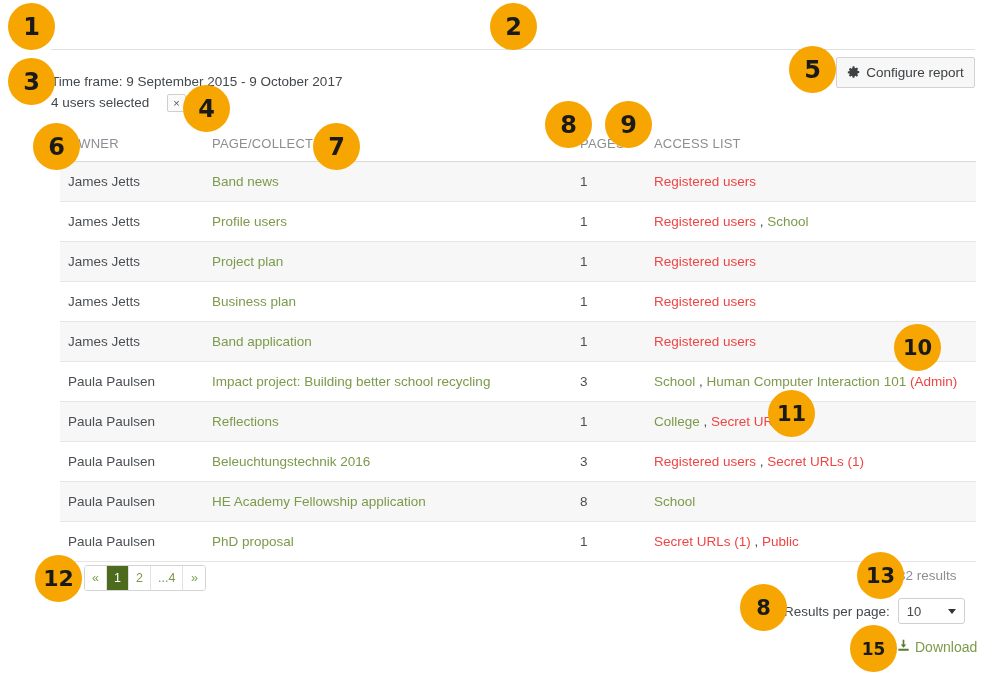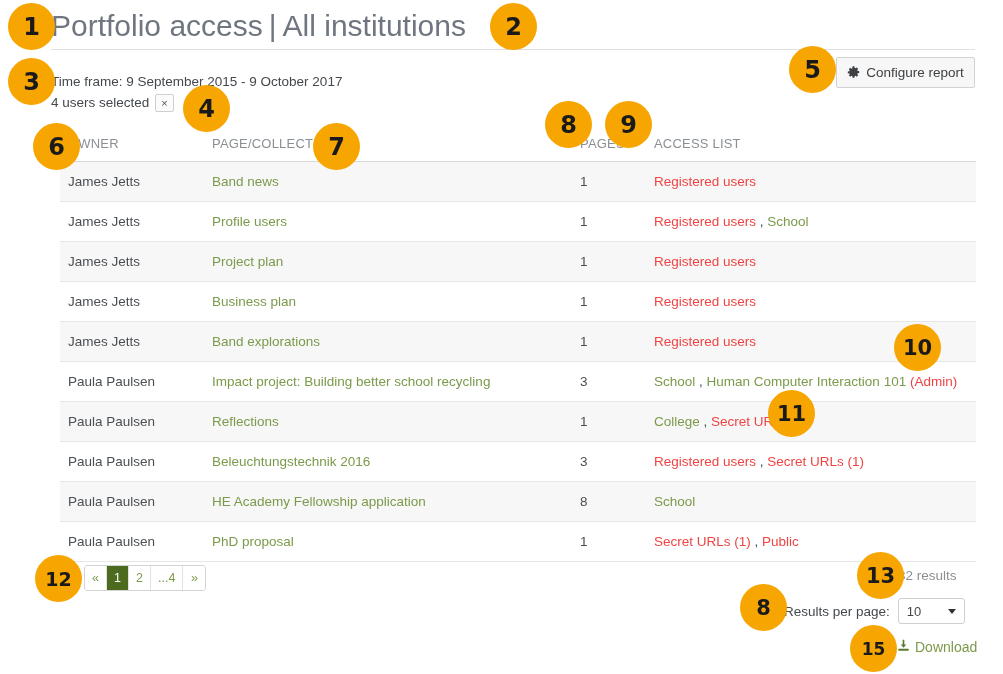--- a/index.html
+++ b/index.html
@@ -61,21 +61,21 @@
   .selected-line {
     position: absolute;
     left: 51px;
     top: 93px;
     font-size: 13.5px;
     line-height: 19px;
     color: #43484d;
     white-space: nowrap;
     display: flex;
     align-items: center;
-    gap: 6px;
+    gap: 18px;
   }
   .clear-chip {
     display: inline-block;
     border: 1px solid #cfcfcf;
     background: #fbfbfb;
     border-radius: 2px;
     font-size: 11px;
     line-height: 12px;
     color: #555;
     padding: 2px 5px;
@@ -253,23 +253,20 @@
     justify-content: center;
     z-index: 50;
     user-select: none;
   }
 </style>
 </head>
 <body>
 
 <div id="page">
 
-  <div class="page-title">
-    <span>Portfolio access</span><span class="title-sep">|</span><span>All institutions</span>
-  </div>
   <div class="header-rule"></div>
 
   <div class="timeframe">Time frame: 9 September 2015 - 9 October 2017</div>
   <div class="selected-line">
     <span>4 users selected</span>
     <span class="clear-chip">×</span>
   </div>
 
   <div class="configure-btn">
     <span class="gear">
@@ -310,21 +307,21 @@
           <td class="col-access"><span class="plain">Registered users</span></td>
         </tr>
         <tr>
           <td class="col-owner">James Jetts</td>
           <td class="col-page"><a class="lnk">Business plan</a></td>
           <td class="col-pages">1</td>
           <td class="col-access"><span class="plain">Registered users</span></td>
         </tr>
         <tr>
           <td class="col-owner">James Jetts</td>
-          <td class="col-page"><a class="lnk">Band explorations</a></td>
+          <td class="col-page"><a class="lnk">Band application</a></td>
           <td class="col-pages">1</td>
           <td class="col-access"><span class="plain">Registered users</span></td>
         </tr>
         <tr>
           <td class="col-owner">Paula Paulsen</td>
           <td class="col-page"><a class="lnk">Impact project: Building better school recycling</a></td>
           <td class="col-pages">3</td>
           <td class="col-access"><a class="lnk">School</a><span class="sep-comma"> , </span><a class="lnk">Human Computer Interaction 101</a><span class="plain"> (Admin)</span></td>
         </tr>
         <tr>
@@ -386,17 +383,17 @@
     <div class="marker" style="left: 490px; top: 3px; width: 47px; height: 47px; font-size: 24px;">2</div>
     <div class="marker" style="left: 8px; top: 58px; width: 47px; height: 47px; font-size: 24px;">3</div>
     <div class="marker" style="left: 183px; top: 85px; width: 47px; height: 47px; font-size: 24px;">4</div>
     <div class="marker" style="left: 789px; top: 46px; width: 47px; height: 47px; font-size: 24px;">5</div>
     <div class="marker" style="left: 33px; top: 123px; width: 47px; height: 47px; font-size: 24px;">6</div>
     <div class="marker" style="left: 313px; top: 123px; width: 47px; height: 47px; font-size: 24px;">7</div>
     <div class="marker" style="left: 545px; top: 101px; width: 47px; height: 47px; font-size: 24px;">8</div>
     <div class="marker" style="left: 605px; top: 101px; width: 47px; height: 47px; font-size: 24px;">9</div>
     <div class="marker" style="left: 894px; top: 324px; width: 47px; height: 47px; font-size: 21px;">10</div>
     <div class="marker" style="left: 768px; top: 390px; width: 47px; height: 47px; font-size: 21px;">11</div>
-    <div class="marker" style="left: 35px; top: 555px; width: 47px; height: 47px; font-size: 19px;">12</div>
+    <div class="marker" style="left: 35px; top: 555px; width: 47px; height: 47px; font-size: 22px;">12</div>
     <div class="marker" style="left: 857px; top: 552px; width: 47px; height: 47px; font-size: 21px;">13</div>
     <div class="marker" style="left: 740px; top: 584px; width: 47px; height: 47px; font-size: 21px;">8</div>
     <div class="marker" style="left: 850px; top: 625px; width: 47px; height: 47px; font-size: 17px;">15</div>
   </div>
 
 </body></html>

